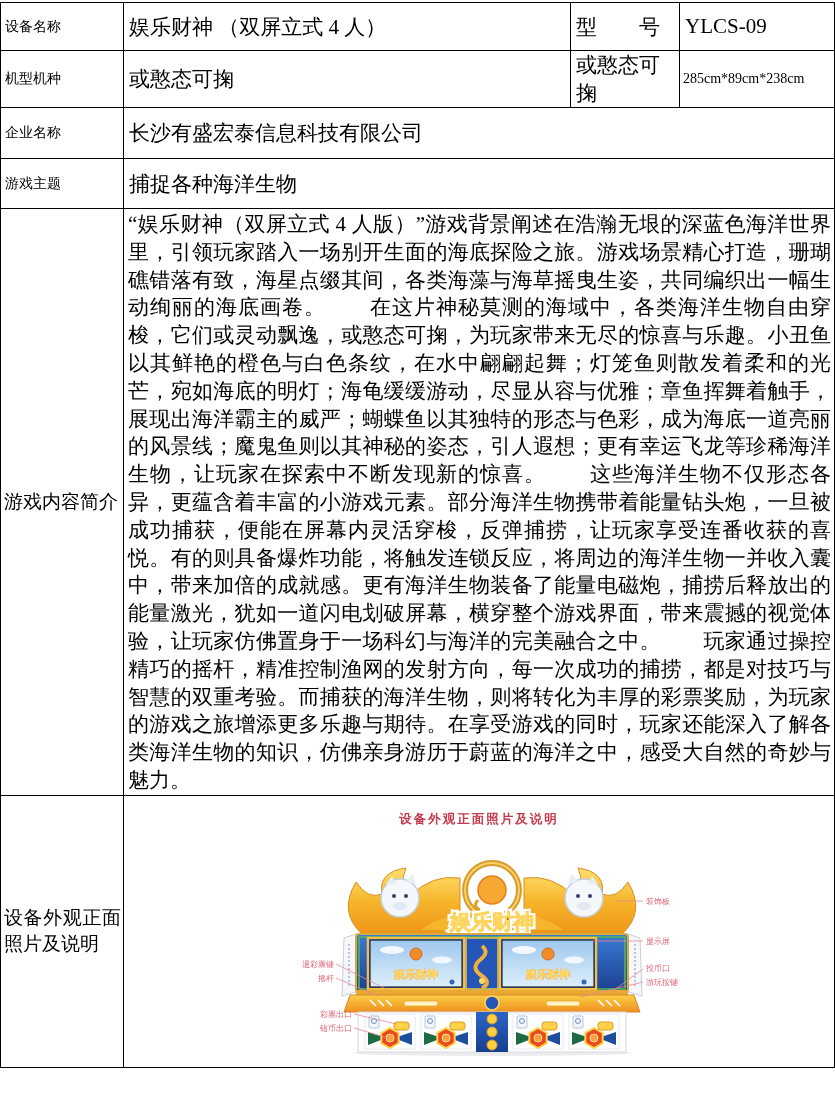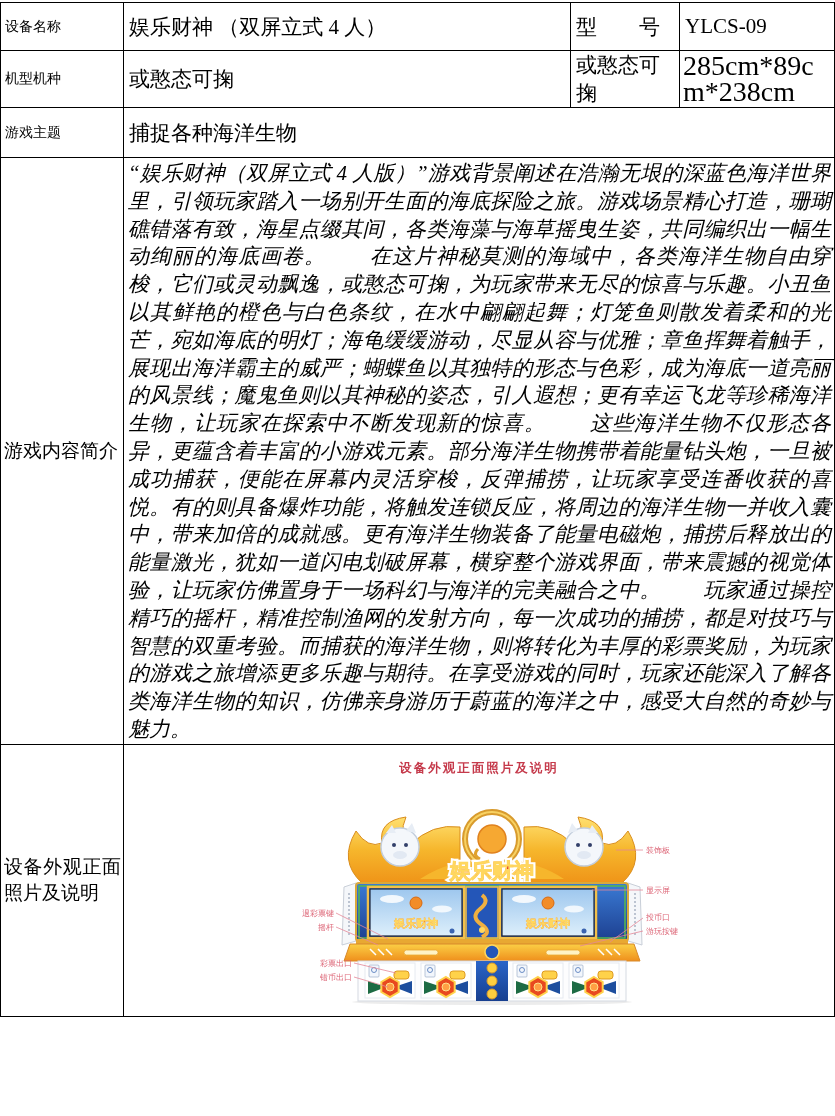--- a/index.html
+++ b/index.html
@@ -9,24 +9,24 @@
     overflow:hidden;
   }
   table.spec{
     border-collapse:collapse;table-layout:fixed;width:834px;
     margin:2px 0 0 0;
   }
   td{border:1.5px solid #000;padding:0 4px;vertical-align:middle;overflow:hidden;}
   td.lbl{font-size:14px;padding-left:4px;}
   td.lbl-big{font-size:19px;text-align:justify;padding:0 2px 0 3px;margin-left:20px;}
   td.val{font-size:21px;padding-left:5px;margin-left:36px;}
-  td.val-sm{font-size:28px;padding-left:3px;word-break:break-all;line-height:26px;}
+  td.val-sm{font-size:14px;padding-left:3px;word-break:break-all;line-height:26px;}
   td.para{
     font-size:21px;line-height:27.8px;text-align:justify;
-    vertical-align:top;padding:2px 3px 0 4px;font-style:italic;
+    vertical-align:top;padding:2px 3px 0 4px;
   }
   td.photo-cell{position:relative;padding:0;vertical-align:top;}
   .photo-caption{
     position:absolute;left:0;right:0;top:15px;text-align:center;
     color:#c53a4b;font-weight:bold;font-size:12.5px;letter-spacing:2px;
   }
   .machine-wrap{position:absolute;left:176px;top:64px;width:420px;height:197px;}
   svg text.cjk{font-family:"Liberation Serif","DejaVu Serif",serif;}
   .callout{font-size:8px;fill:#dd6677;}
 </style>
@@ -46,20 +46,24 @@
     <td class="val">娱乐财神 （双屏立式 4 人）</td>
     <td class="val">型　　号</td>
     <td class="val">YLCS-09</td>
   </tr>
   <tr style="height:54px">
     <td class="lbl">机型机种</td>
     <td class="val">或憨态可掬</td>
     <td class="val">或憨态可掬</td>
     <td class="val-sm">285cm*89cm*238cm</td>
   </tr>
+  <tr style="height:51px">
+    <td class="lbl">企业名称</td>
+    <td class="val" colspan="3">长沙有盛宏泰信息科技有限公司</td>
+  </tr>
   <tr style="height:50px">
     <td class="lbl">游戏主题</td>
     <td class="val" colspan="3">捕捉各种海洋生物</td>
   </tr>
   <tr style="height:557px">
     <td class="lbl-big">游戏内容简介</td>
     <td class="para" colspan="3">“娱乐财神（双屏立式 4 人版）”游戏背景阐述在浩瀚无垠的深蓝色海洋世界里，引领玩家踏入一场别开生面的海底探险之旅。游戏场景精心打造，珊瑚礁错落有致，海星点缀其间，各类海藻与海草摇曳生姿，共同编织出一幅生动绚丽的海底画卷。　　在这片神秘莫测的海域中，各类海洋生物自由穿梭，它们或灵动飘逸，或憨态可掬，为玩家带来无尽的惊喜与乐趣。小丑鱼以其鲜艳的橙色与白色条纹，在水中翩翩起舞；灯笼鱼则散发着柔和的光芒，宛如海底的明灯；海龟缓缓游动，尽显从容与优雅；章鱼挥舞着触手，展现出海洋霸主的威严；蝴蝶鱼以其独特的形态与色彩，成为海底一道亮丽的风景线；魔鬼鱼则以其神秘的姿态，引人遐想；更有幸运飞龙等珍稀海洋生物，让玩家在探索中不断发现新的惊喜。　　这些海洋生物不仅形态各异，更蕴含着丰富的小游戏元素。部分海洋生物携带着能量钻头炮，一旦被成功捕获，便能在屏幕内灵活穿梭，反弹捕捞，让玩家享受连番收获的喜悦。有的则具备爆炸功能，将触发连锁反应，将周边的海洋生物一并收入囊中，带来加倍的成就感。更有海洋生物装备了能量电磁炮，捕捞后释放出的能量激光，犹如一道闪电划破屏幕，横穿整个游戏界面，带来震撼的视觉体验，让玩家仿佛置身于一场科幻与海洋的完美融合之中。　　玩家通过操控精巧的摇杆，精准控制渔网的发射方向，每一次成功的捕捞，都是对技巧与智慧的双重考验。而捕获的海洋生物，则将转化为丰厚的彩票奖励，为玩家的游戏之旅增添更多乐趣与期待。在享受游戏的同时，玩家还能深入了解各类海洋生物的知识，仿佛亲身游历于蔚蓝的海洋之中，感受大自然的奇妙与魅力。</td>
   </tr>
   <tr style="height:272px">
     <td class="lbl-big">设备外观正面照片及说明</td>

